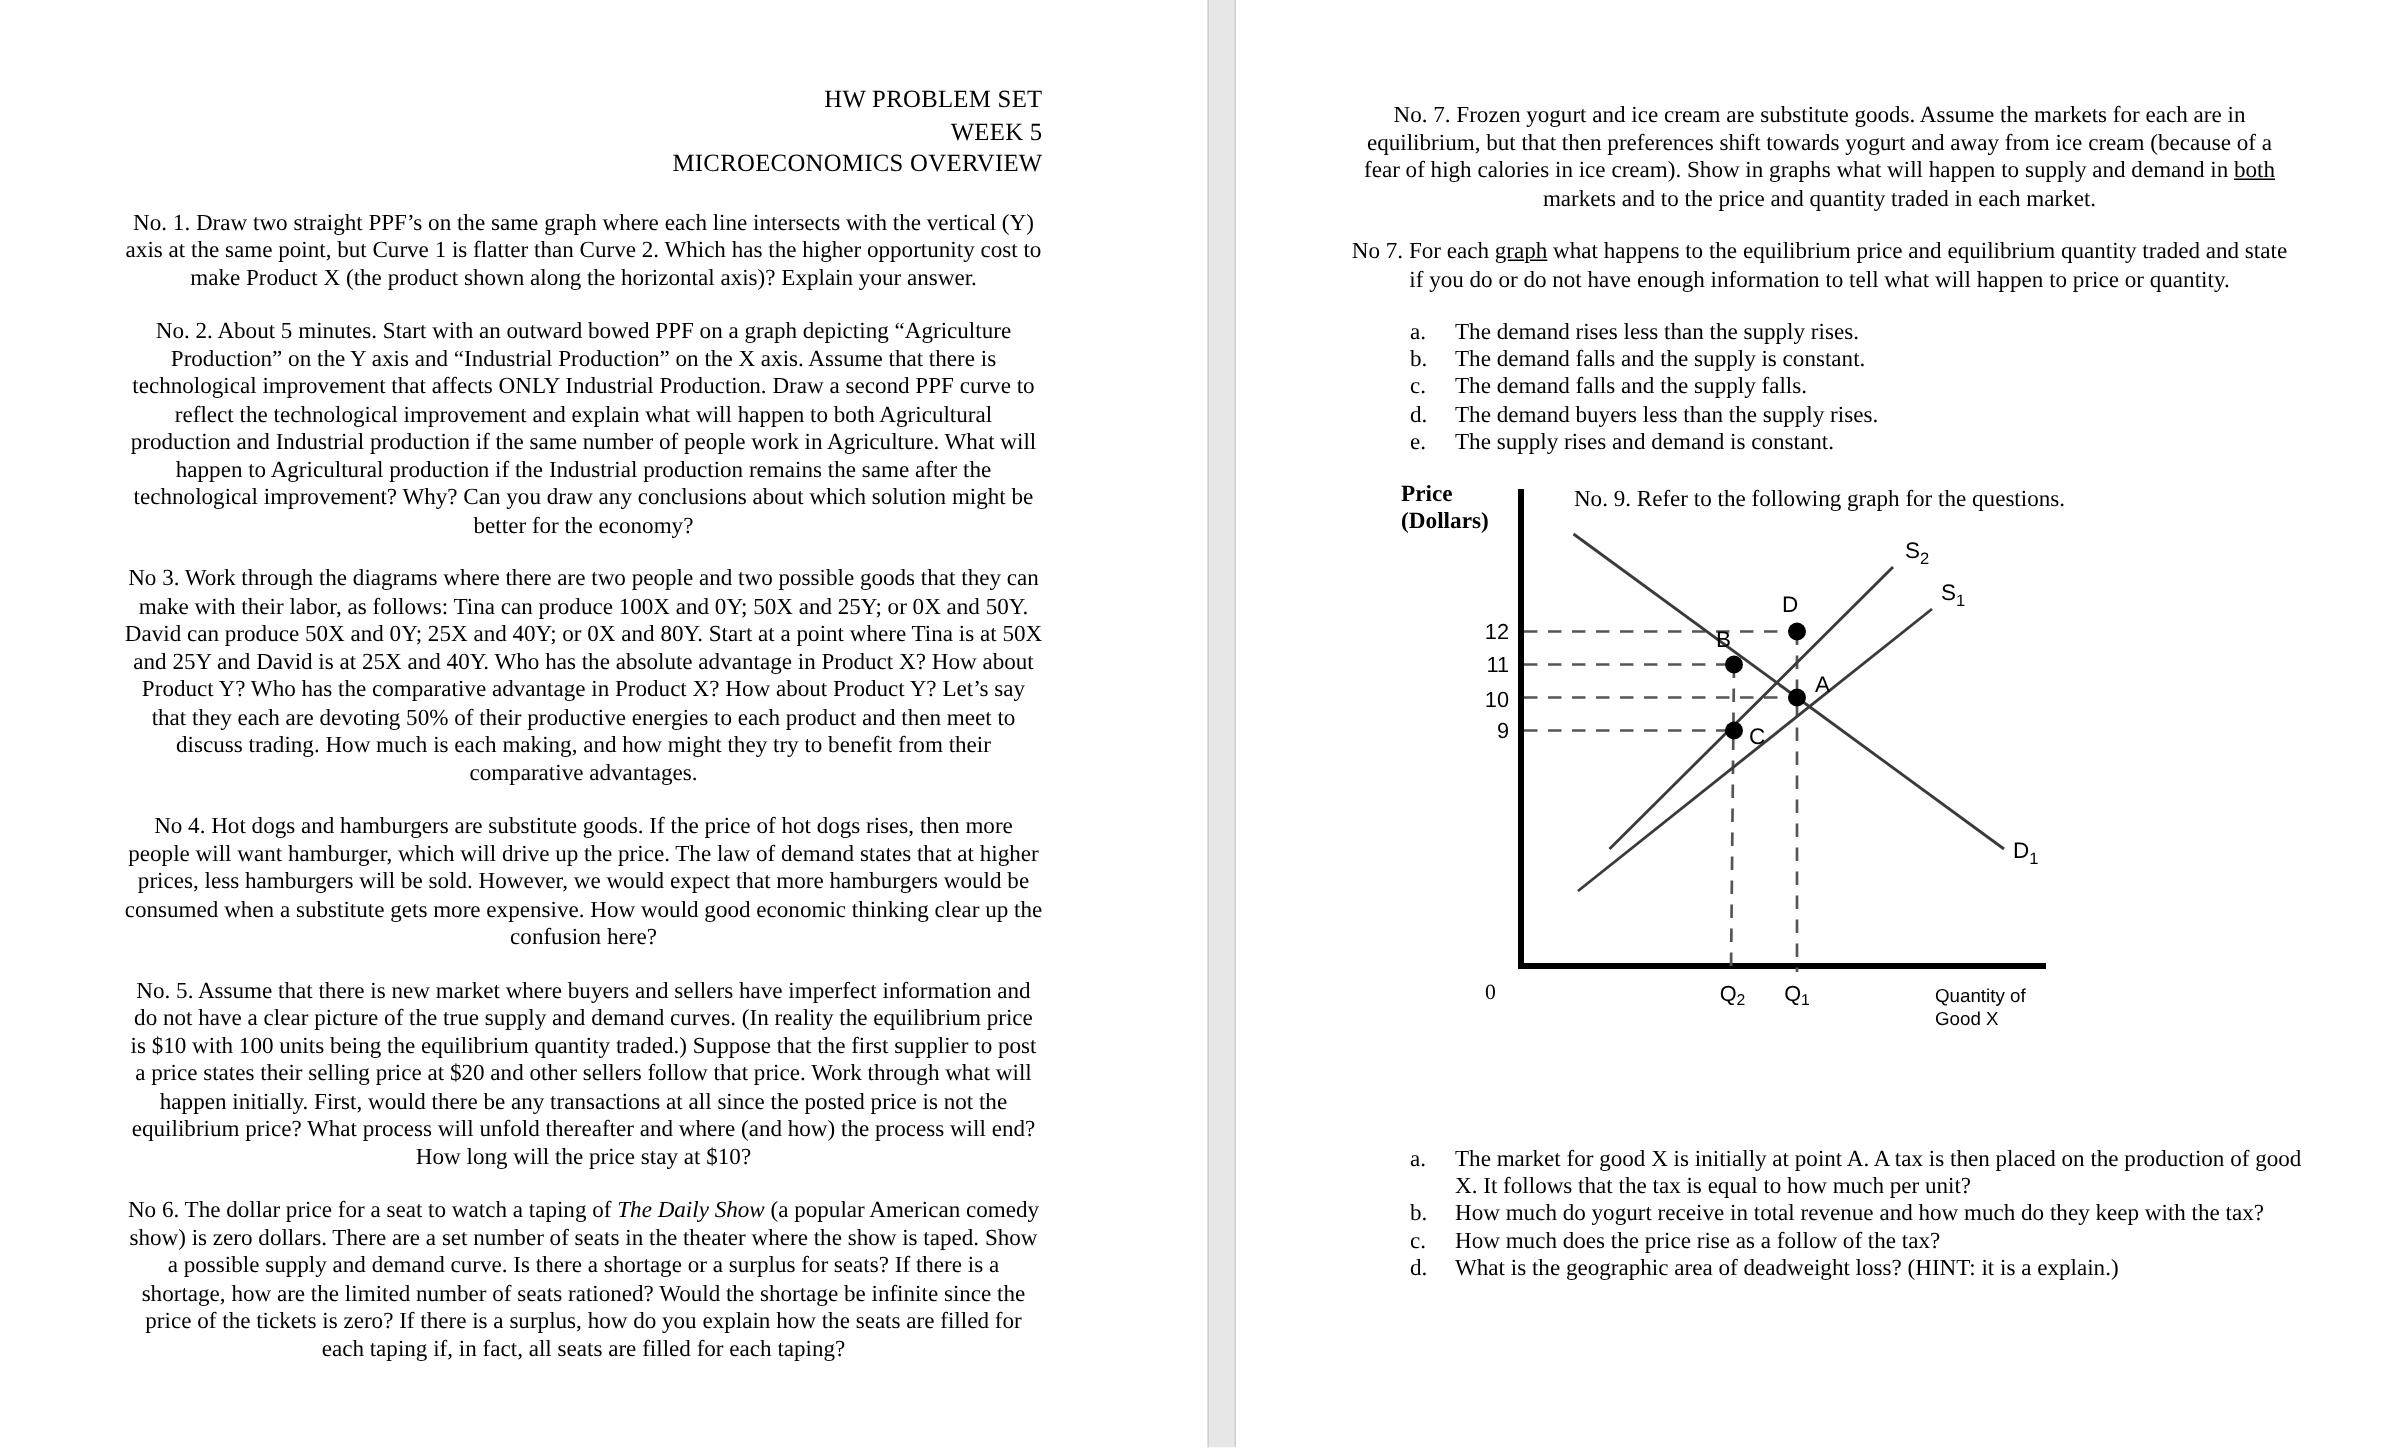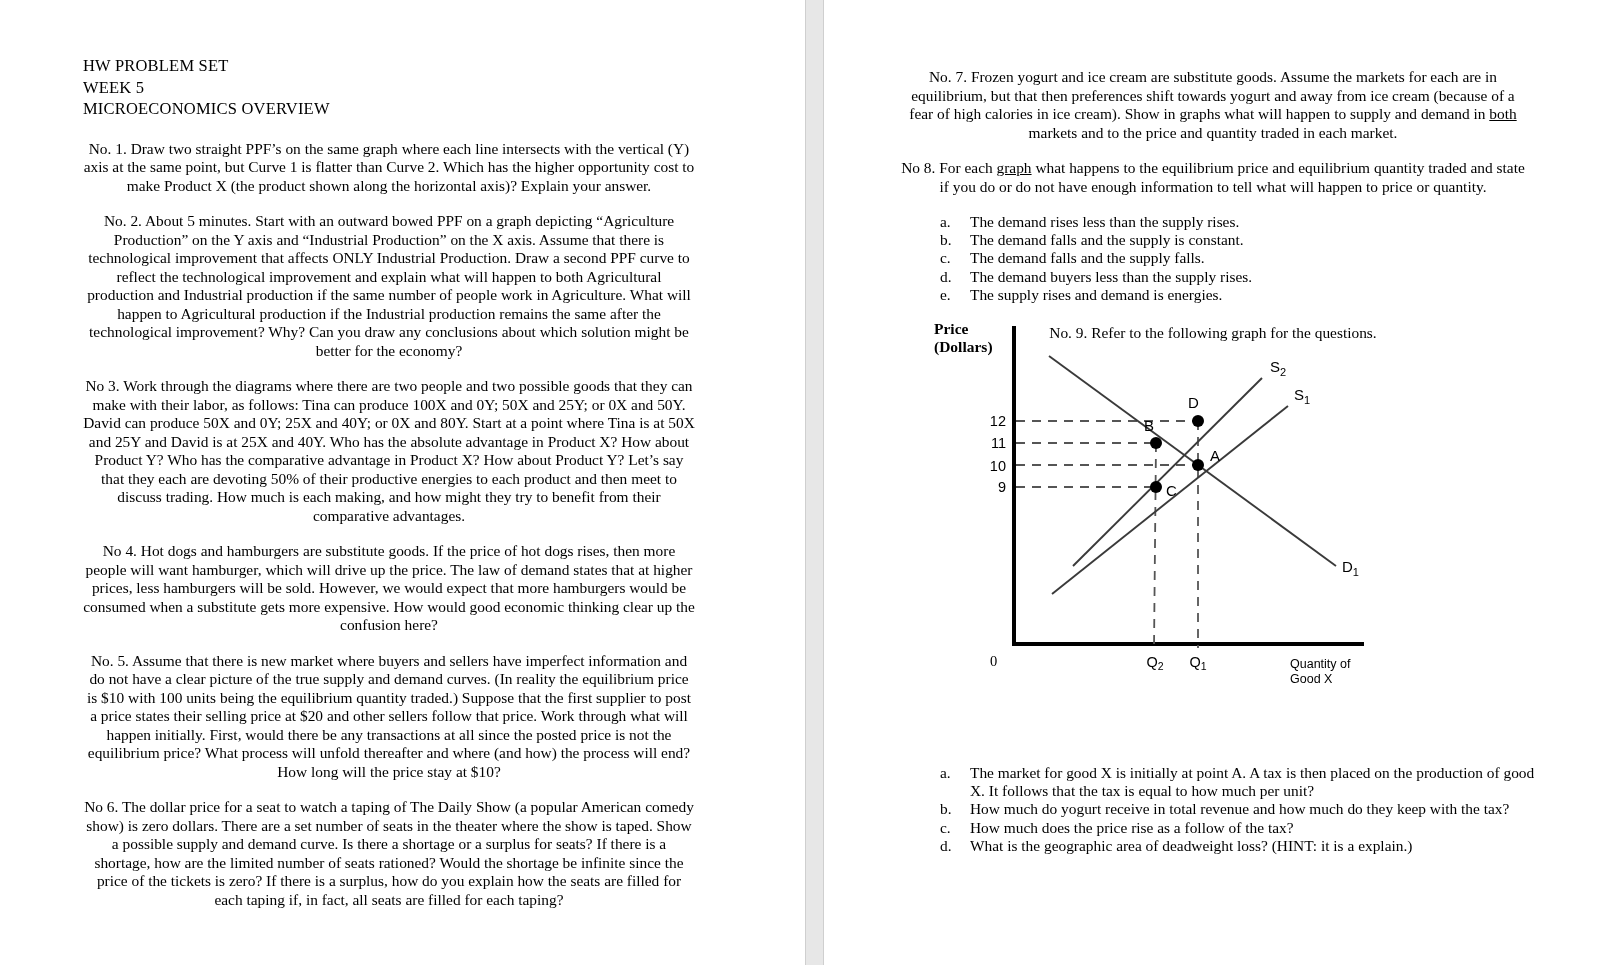--- a/index.html
+++ b/index.html
@@ -48,37 +48,37 @@
     width: 612px;
   }
   .col-right-body {
     position: absolute;
     left: 73px;
     top: 68px;
     width: 630px;
   }
 
   .doc-title {
-    text-align: left;
+    text-align: right;
     font-size: 16.5px;
     line-height: 21.5px;
     letter-spacing: 0.2px;
   }
   .title-gap { height: 20px; }
 
   p.para {
     margin: 0 0 17px 0;
     font-size: 15.4px;
     line-height: 18.5px;
     text-align: center;
   }
   p.para:last-child { margin-bottom: 0; }
 
   .u { text-decoration: underline; }
-  .ital { }
+  .ital { font-style: italic; }
 
   
   ol.letter-list {
     list-style: none;
     margin: 0 0 17px 0;
     padding: 0 0 0 42px;
     font-size: 15.4px;
     line-height: 18.2px;
   }
   ol.letter-list li {
@@ -128,28 +128,28 @@
 </div>
 
 <div id="page-gutter"></div>
 
 <div id="page-right">
 
   <div class="col-right-body">
 
     <p class="para"><span>No. 7.  Frozen yogurt and ice cream are substitute goods.  Assume the markets for each are in equilibrium, but that then preferences shift towards yogurt and away from ice cream (because of a fear of high calories in ice cream).  Show in graphs what will happen to supply and demand in </span><span class="u">both</span><span> markets and to the price and quantity traded in each market.</span></p>
 
-    <p class="para"><span>No 8.  For each </span><span class="u">graph</span><span> what happens to the equilibrium price and equilibrium quantity traded and state if you do or do not have enough information to tell what will happen to price or quantity.</span></p>
+    <p class="para"><span>No 7.  For each </span><span class="u">graph</span><span> what happens to the equilibrium price and equilibrium quantity traded and state if you do or do not have enough information to tell what will happen to price or quantity.</span></p>
 
     <ol class="letter-list">
       <li><span class="marker">a.</span><span>The demand rises less than the supply rises.</span></li>
       <li><span class="marker">b.</span><span>The demand falls and the supply is constant.</span></li>
       <li><span class="marker">c.</span><span>The demand falls and the supply falls.</span></li>
       <li><span class="marker">d.</span><span>The demand buyers less than the supply rises.</span></li>
-      <li><span class="marker">e.</span><span>The supply rises and demand is energies.</span></li>
+      <li><span class="marker">e.</span><span>The supply rises and demand is constant.</span></li>
     </ol>
 
     <p class="para" style="margin-top:20px;">No. 9.  Refer to the following graph for the questions.</p>
 
   </div>
 
   <div id="graph-figure">
     <svg width="440" height="385" viewBox="0 0 440 385" xmlns="http://www.w3.org/2000/svg">
 
       <text x="4" y="18" font-family="Liberation Serif, serif" font-size="15.5" font-weight="bold">Price</text>

